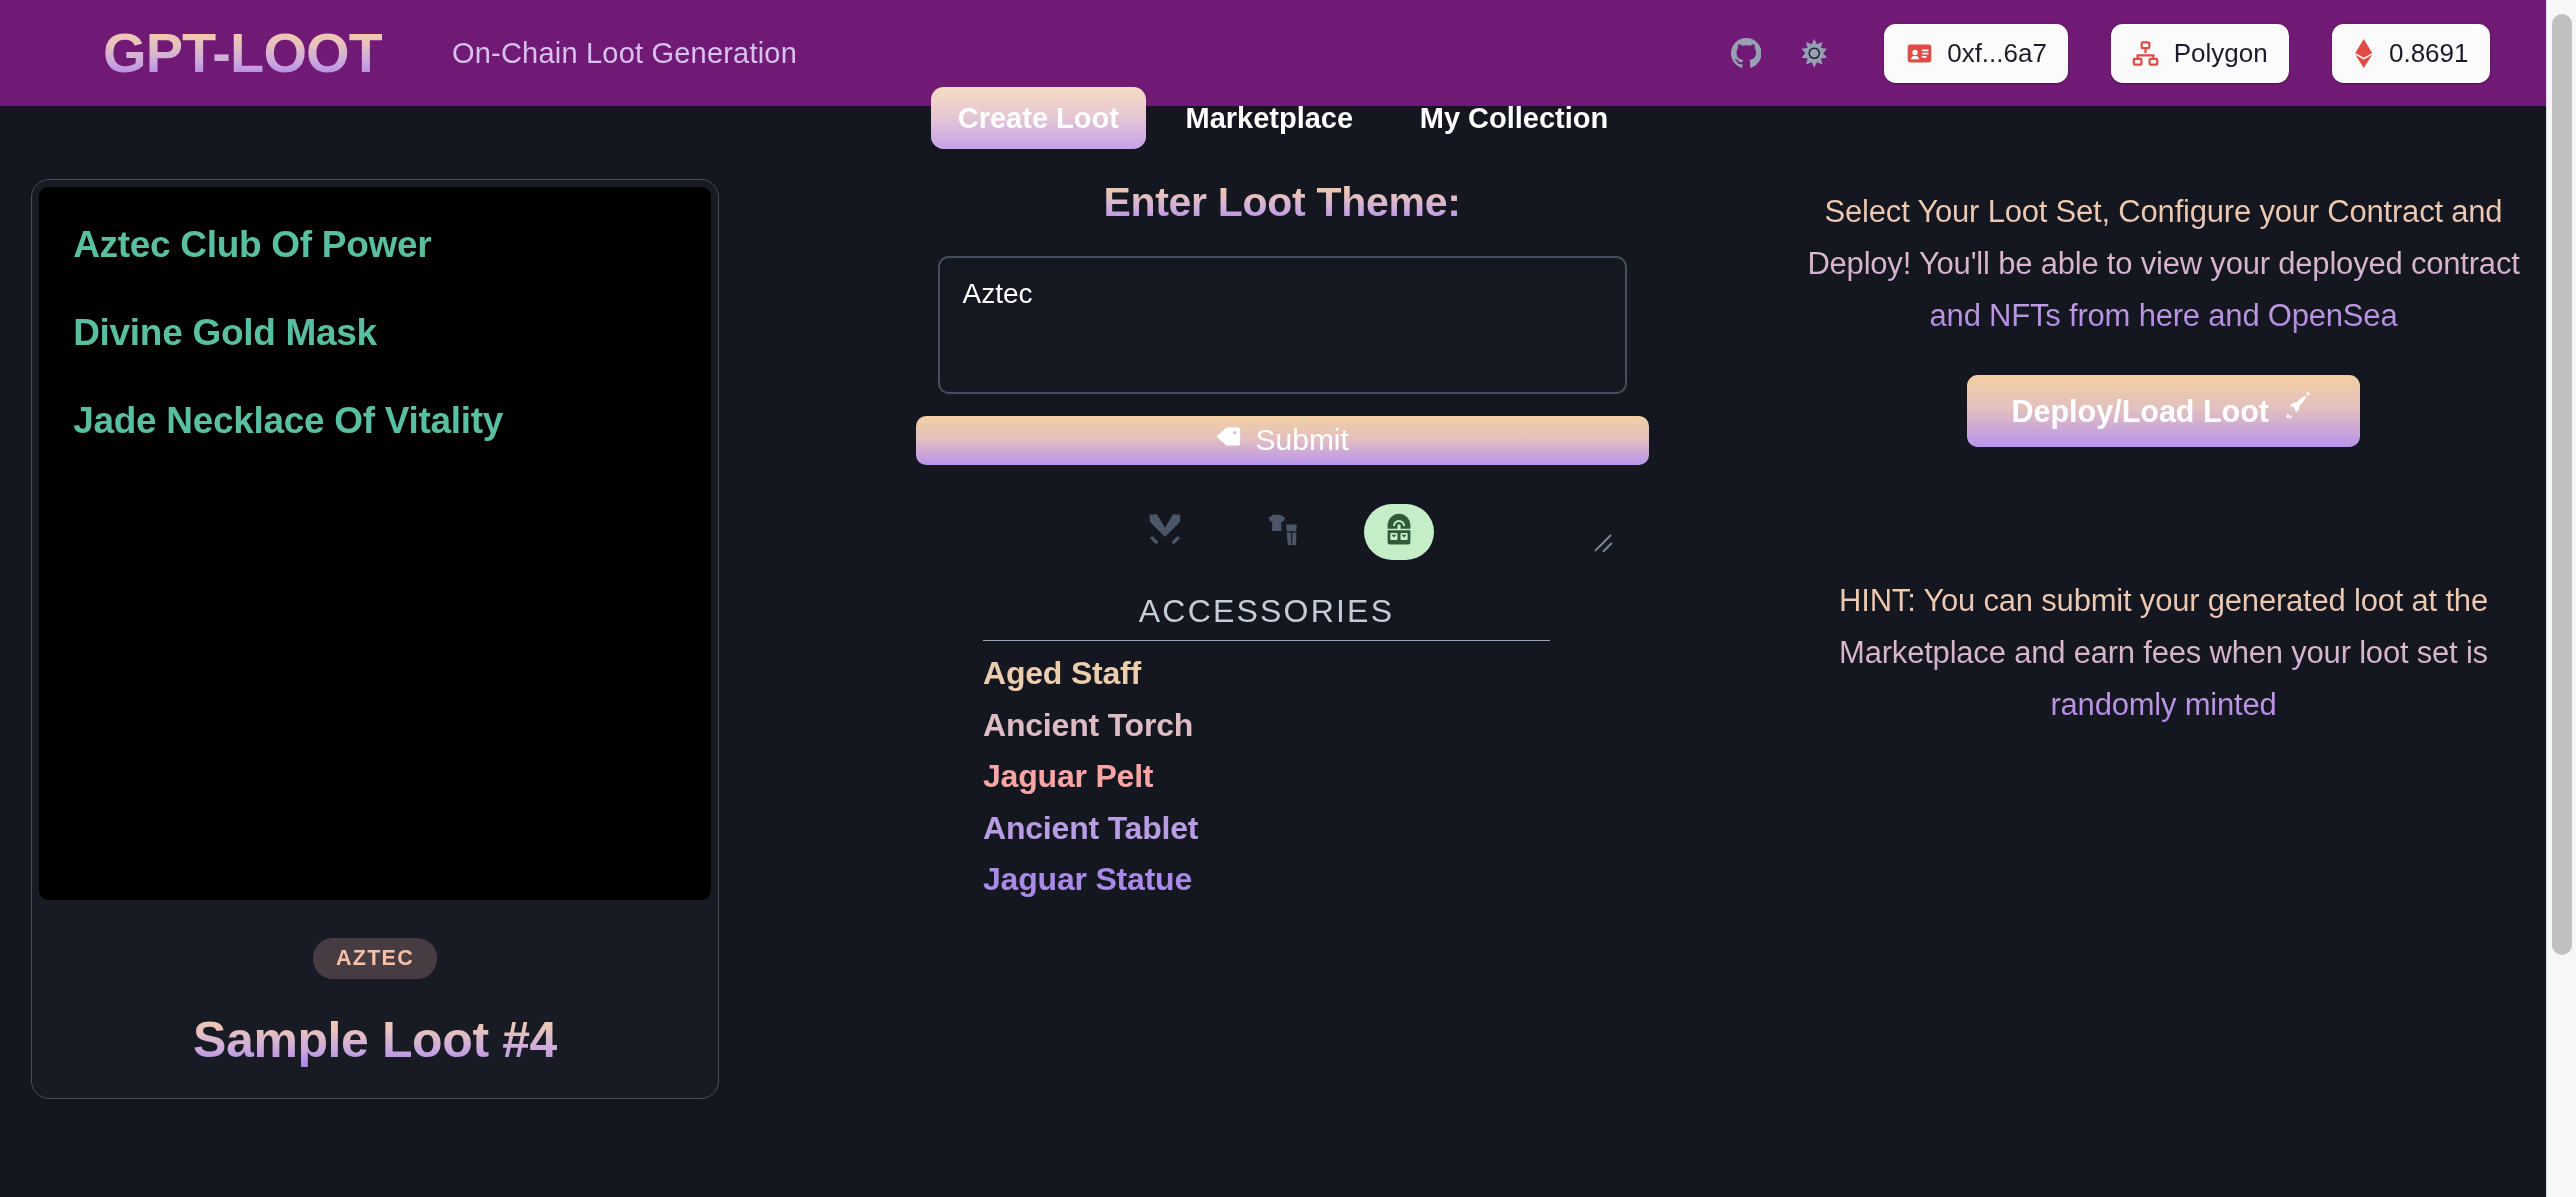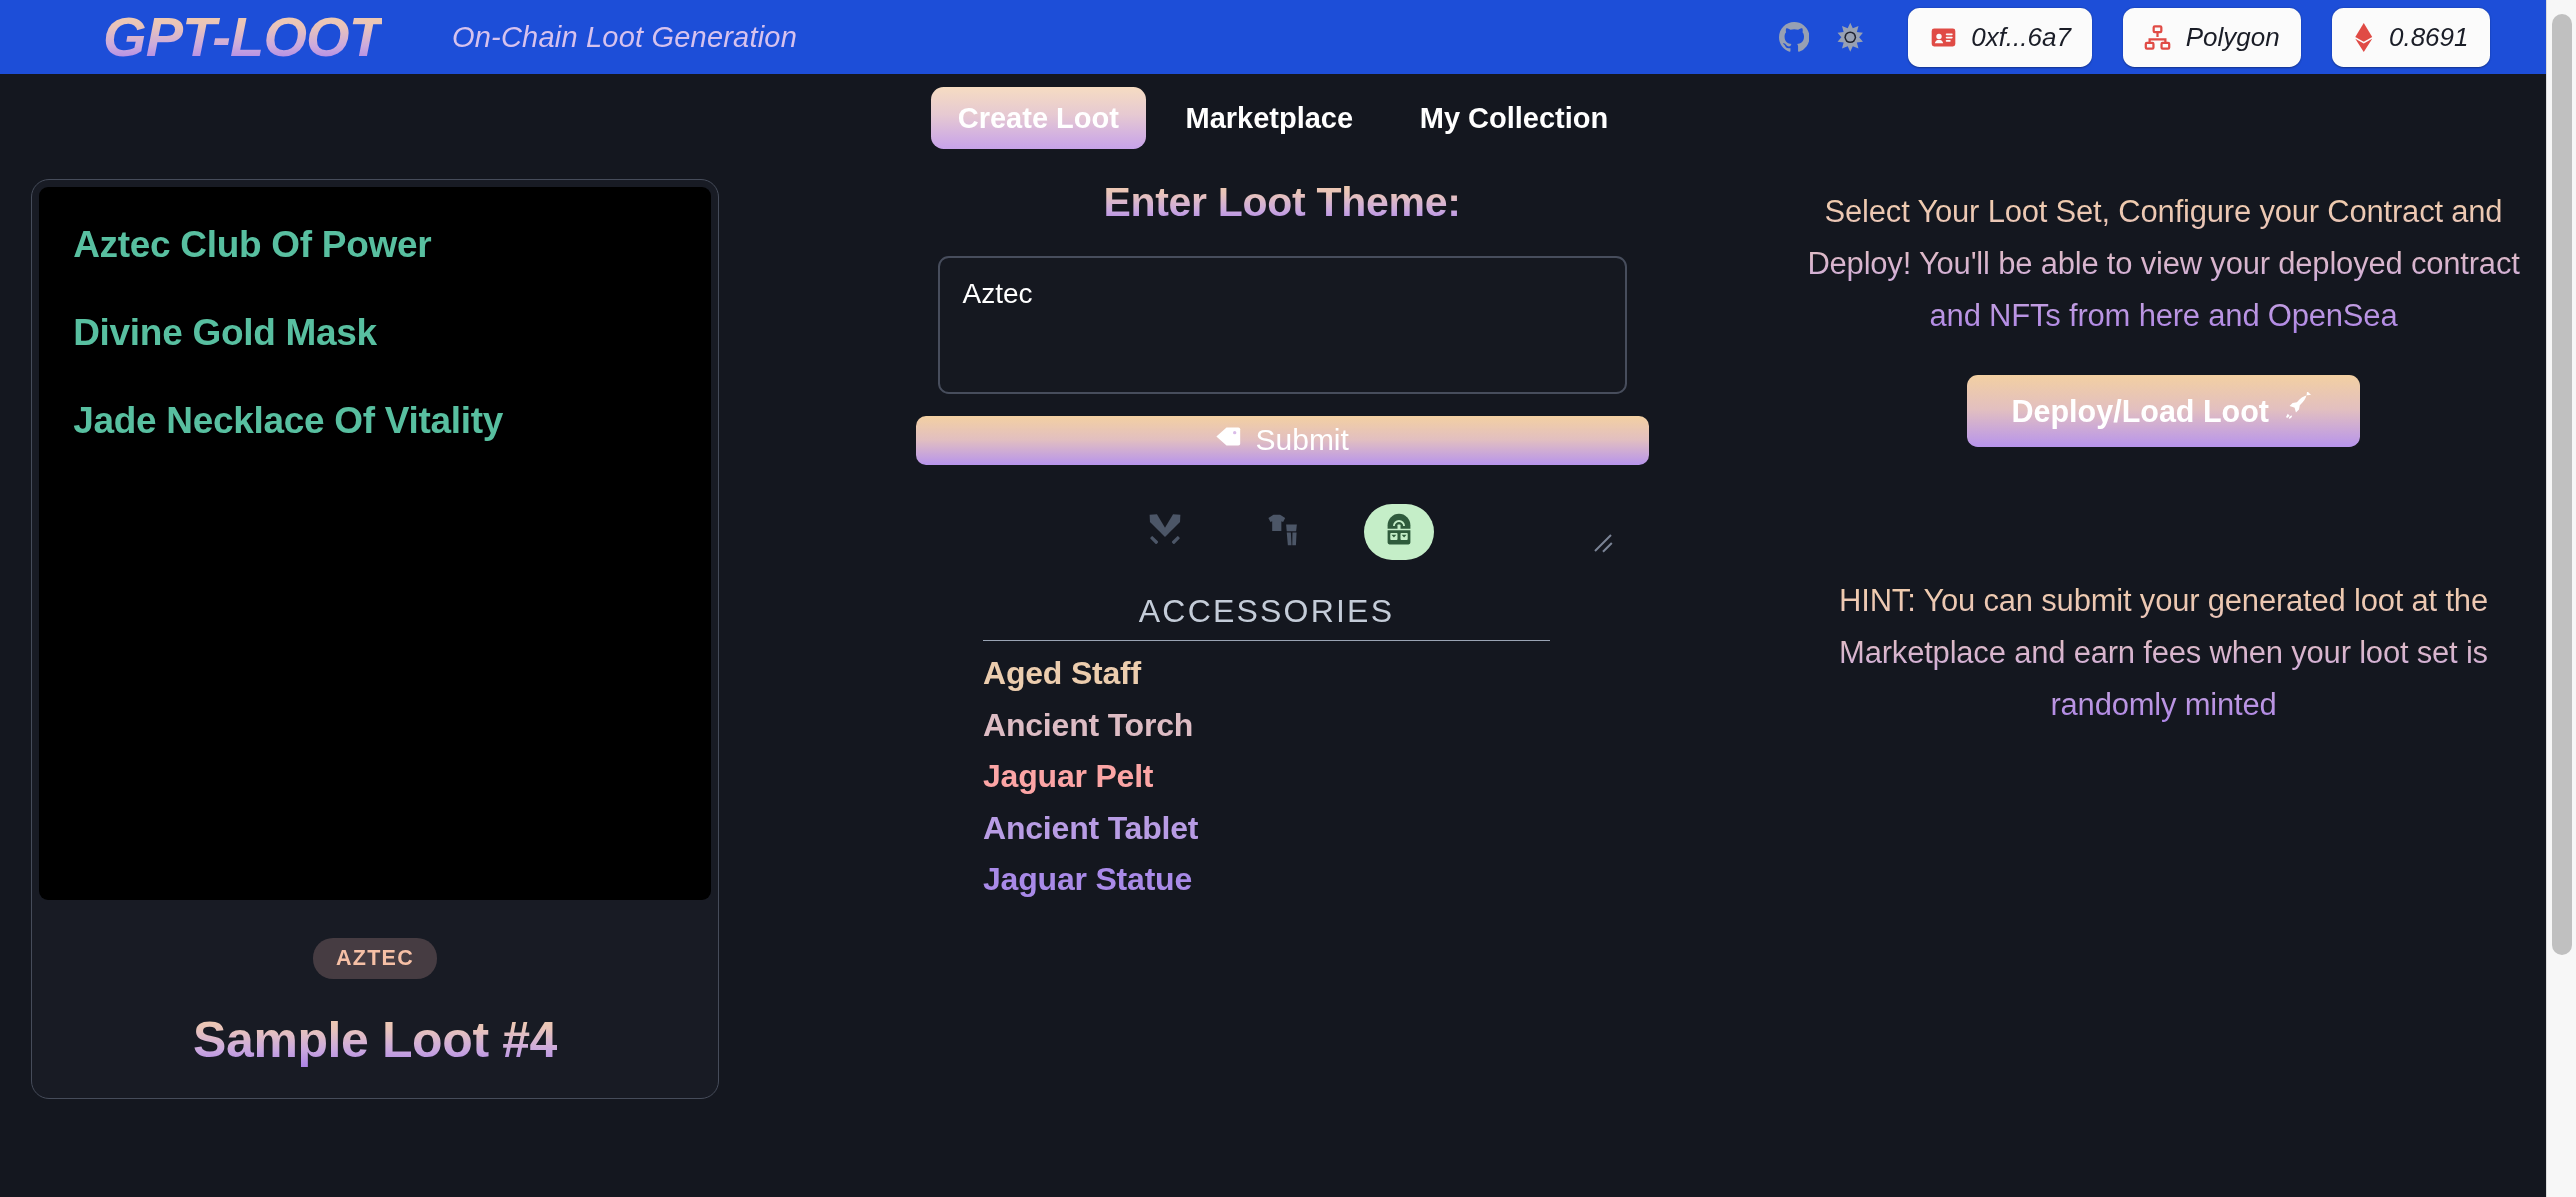--- a/index.html
+++ b/index.html
@@ -16,38 +16,38 @@
   .grad-text {
     background-image:linear-gradient(180deg,#f3cfa8 0%,#e8c3bb 32%,#cba9de 66%,#a97fe8 100%);
     -webkit-background-clip:text;
     background-clip:text;
     color:transparent;
     -webkit-text-fill-color:transparent;
   }
 
   
   #header {
-    position:absolute; top:0; left:0; width:2546px; height:74px;
-    background:#1d4ed8;
-    display:flex; align-items:center;font-style:italic;
+    position:absolute; top:0; left:0; width:2546px; height:106px;
+    background:#701a75;
+    display:flex; align-items:center;
   }
   #logo {
     margin-left:103px;
     font-size:56px; font-weight:bold; letter-spacing:-0.9px;
     line-height:1;
   }
   #tagline {
     margin-left:70px;
     font-size:29px; font-weight:400;
     color:#d7c2ee;
     letter-spacing:0.2px;
   }
   #header-right {
     margin-left:auto; margin-right:56px;
-    display:flex; align-items:center; gap:0;
+    display:flex; align-items:center; gap:12px;
   }
   .hdr-icon-btn {
     width:56px; height:56px;
     display:flex; align-items:center; justify-content:center;
     color:#97a0b3; cursor:pointer;
   }
   .hdr-icon-btn svg { display:block; }
   .pill-btn {
     height:59px;
     background:#fbfbfb;

